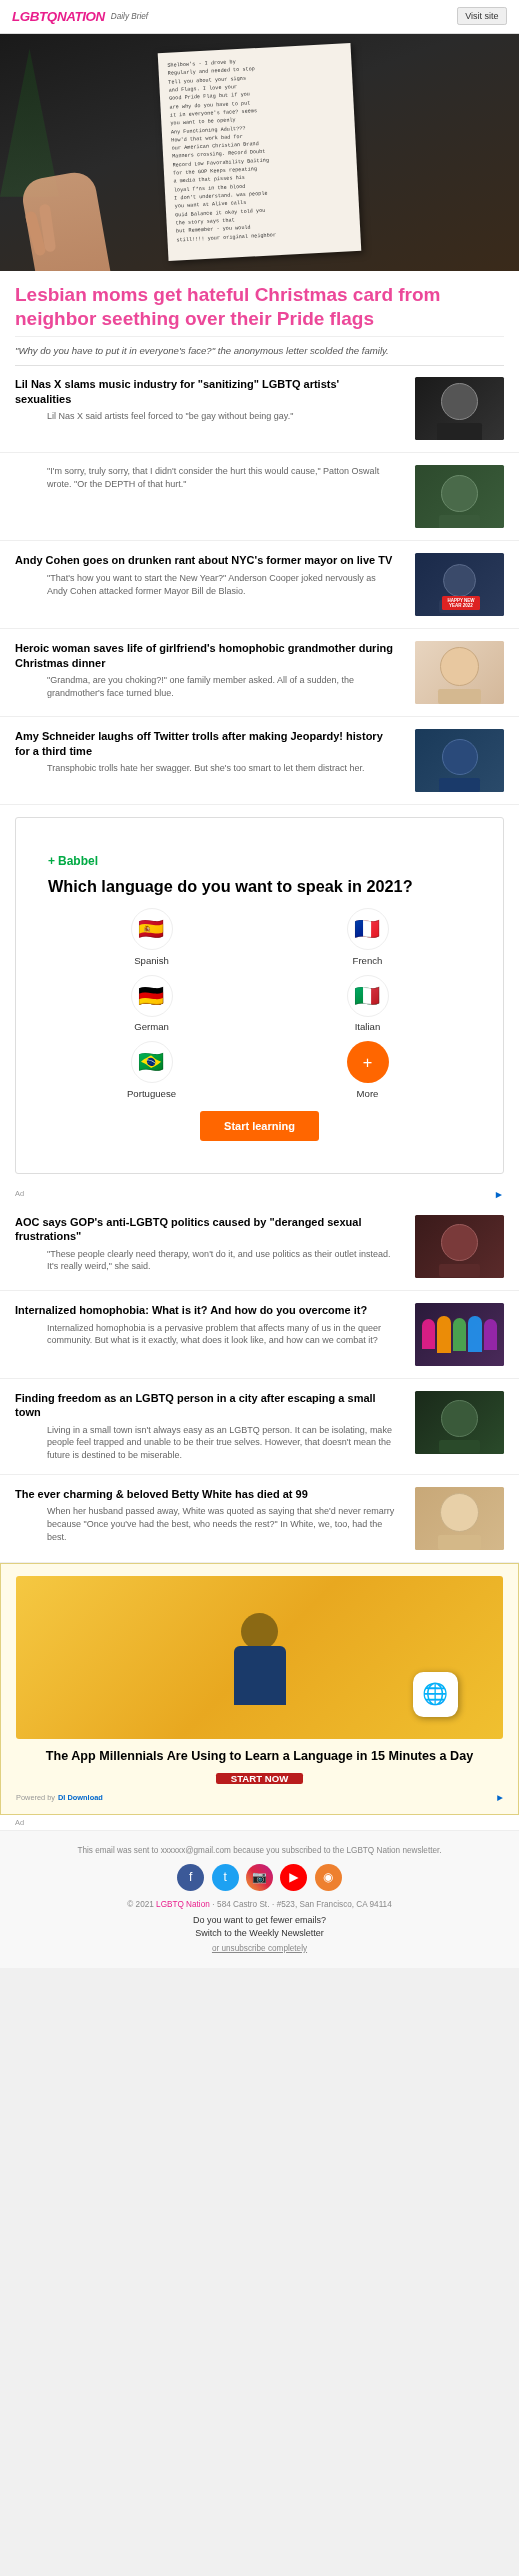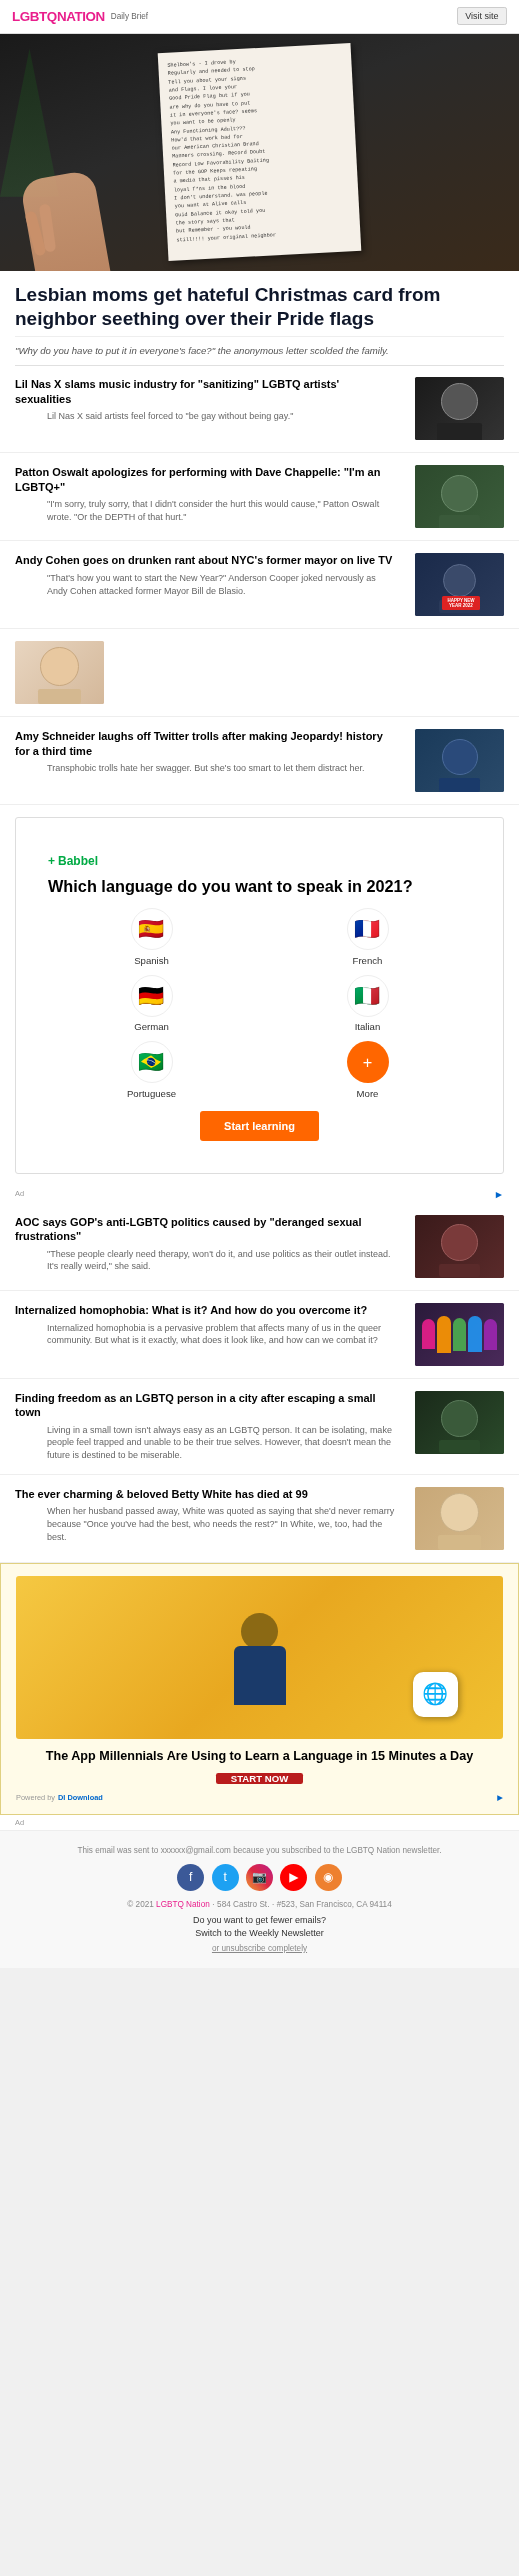--- a/index.html
+++ b/index.html
@@ -19,21 +19,21 @@
       font-weight: bold;
       color: #000;
       letter-spacing: -0.4px;
     }
     .header-logo span { color: #e91e8c; }
     .header-subtitle {
       font-size: 8.2px;
       color: #666;
       margin-left: 6px;
     }
-    .header-left { display: flex; align-items: center; }
+    .header-left { display: flex; align-items: center; font-style: italic; }
     .header-visit {
       font-size: 9px;
       color: #333;
       border: 0.7px solid #ccc;
       padding: 3px 7.4px;
       border-radius: 2.2px;
       cursor: pointer;
     }
 
     
@@ -73,21 +73,21 @@
       overflow: hidden;
     }
 
     .hero-text-area {
       padding: 12px 15px 0;
     }
     .hero-headline {
       font-size: 19px;
       font-weight: bold;
       line-height: 1.25;
-      color: #0f172a;
+      color: #ec4899;
       margin-bottom: 6px;
     }
     .hero-subheadline {
       font-size: 9.6px;
       color: #555;
       font-style: italic;
       margin-bottom: 9px;
       border-top: 0.7px solid #eee;
       padding-top: 7.4px;
     }
@@ -330,21 +330,20 @@
     <div class="article-thumb thumb-lil-nas">
       <div style="text-align:center;">
         <div style="width:37px;height:37px;border-radius:50%;background:#555;margin:7.4px auto 3px;border:1.5px solid #888;"></div>
         <div style="width:45px;height:18.5px;background:#222;margin:0 auto;border-radius:2.2px;"></div>
       </div>
     </div>
   </div>
 
   <div class="article-card">
     <div class="article-text">
-      <div class="article-headline">Patton Oswalt apologizes for performing with Dave Chappelle: "I'm an LGBTQ+"</div>
       <div class="article-excerpt">"I'm sorry, truly sorry, that I didn't consider the hurt this would cause," Patton Oswalt wrote. "Or the DEPTH of that hurt."</div>
     </div>
     <div class="article-thumb thumb-patton">
       <div style="text-align:center; padding-top:11px;">
         <div style="width:37px;height:37px;border-radius:50%;background:#4a6a4a;margin:0 auto 3px;border:1.5px solid #6a8a6a;"></div>
         <div style="width:41px;height:15px;background:#3a5a3a;margin:0 auto;border-radius:2.2px;"></div>
       </div>
     </div>
   </div>
 
@@ -356,20 +355,24 @@
     <div class="article-thumb thumb-andy thumb-relative">
       <div style="text-align:center; padding-top:7.4px; position:relative;">
         <div style="width:33px;height:33px;border-radius:50%;background:#3a4a6a;margin:0 auto 3px;border:1.5px solid #5a6a8a;"></div>
         <div style="width:41px;height:13.4px;background:#2a3a5a;margin:0 auto;border-radius:2.2px;"></div>
         <div style="position:absolute;bottom:3px;left:3px;background:#dd2222;color:#fff;font-size:4.5px;font-weight:bold;padding:1.5px 2.2px;border-radius:1.5px;line-height:1.2;">HAPPY NEW YEAR 2022</div>
       </div>
     </div>
   </div>
 
   <div class="article-card">
+    <div class="article-text">
+      <div class="article-headline">Heroic woman saves life of girlfriend's homophobic grandmother during Christmas dinner</div>
+      <div class="article-excerpt">"Grandma, are you choking?!" one family member asked. All of a sudden, the grandmother's face turned blue.</div>
+    </div>
     <div class="article-thumb thumb-heroic">
       <div style="text-align:center; padding-top:6px;">
         <div style="width:39px;height:39px;border-radius:50%;background:#e8c8a0;margin:0 auto 3px;border:1.5px solid #c8a880;"></div>
         <div style="width:43px;height:15px;background:#d4b890;margin:0 auto;border-radius:2.2px;"></div>
       </div>
     </div>
   </div>
 
   <div class="article-card">
     <div class="article-text">

